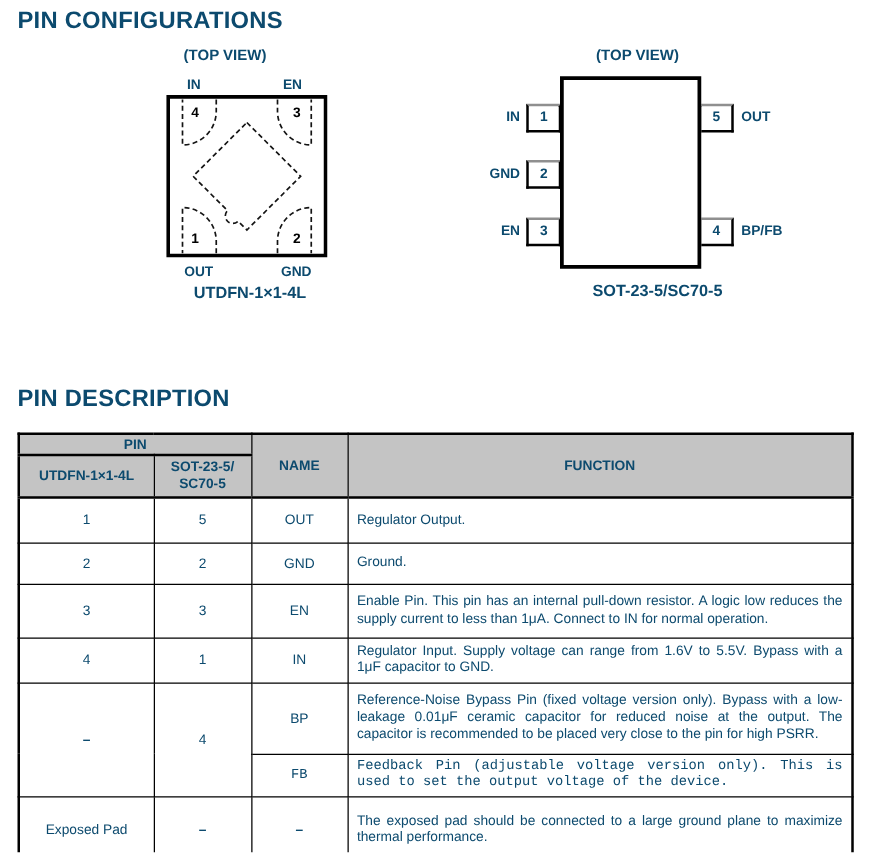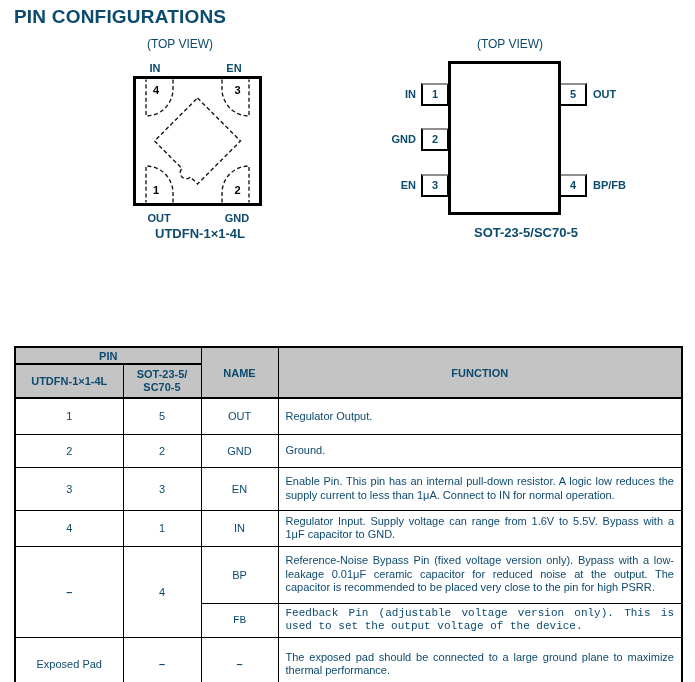--- a/index.html
+++ b/index.html
@@ -1,19 +1,19 @@
 <!DOCTYPE html>
 <html><head>
 <meta charset="utf-8">
 <style>
   html,body{margin:0;padding:0;background:#fff;}
   #page{position:relative;width:695px;height:682px;background:#ffffff;
         font-family:"Liberation Sans","DejaVu Sans",sans-serif;color:#0c4a6e;overflow:hidden;}
   .h1{position:absolute;left:14px;font-size:19px;font-weight:bold;letter-spacing:0.2px;white-space:nowrap;}
-  .topview{position:absolute;top:37px;transform:translateX(-50%);font-size:12px;font-weight:normal;white-space:nowrap;}
+  .topview{position:absolute;top:37px;transform:translateX(-50%);font-size:12px;font-weight:bold;white-space:nowrap;}
   .pinlbl{position:absolute;font-size:11px;font-weight:bold;white-space:nowrap;line-height:13px;}
   .ctr{transform:translateX(-50%);}
   .caption{position:absolute;transform:translateX(-50%);font-size:13px;font-weight:bold;white-space:nowrap;}
 
   
   #utdfn-svg{position:absolute;left:133px;top:76px;}
   #utdfn-svg .dash{fill:none;stroke:#141414;stroke-width:1.35;stroke-dasharray:4 2.6;}
   #utdfn-svg text{font-family:"Liberation Sans","DejaVu Sans",sans-serif;font-size:11px;font-weight:bold;
                   fill:#000;text-anchor:middle;}
 
@@ -82,20 +82,21 @@
     <span>4</span></div>
 
   <span class="pinlbl" style="right:279px;top:88px;">IN</span>
   <span class="pinlbl" style="right:279px;top:133px;">GND</span>
   <span class="pinlbl" style="right:279px;top:179px;">EN</span>
   <span class="pinlbl" style="left:593px;top:88px;">OUT</span>
   <span class="pinlbl" style="left:593px;top:179px;">BP/FB</span>
 
   <div class="caption" style="left:526px;top:225px;">SOT-23-5/SC70-5</div>
 
+  <div class="h1" style="top:309px;">PIN DESCRIPTION</div>
 
   <table id="pin-table">
     <colgroup>
         <col style="width:108px">
         <col style="width:78px">
         <col style="width:77px">
         <col style="width:404px">
       </colgroup>
     <thead>
       <tr style="height:17px;padding-left:44px;">

